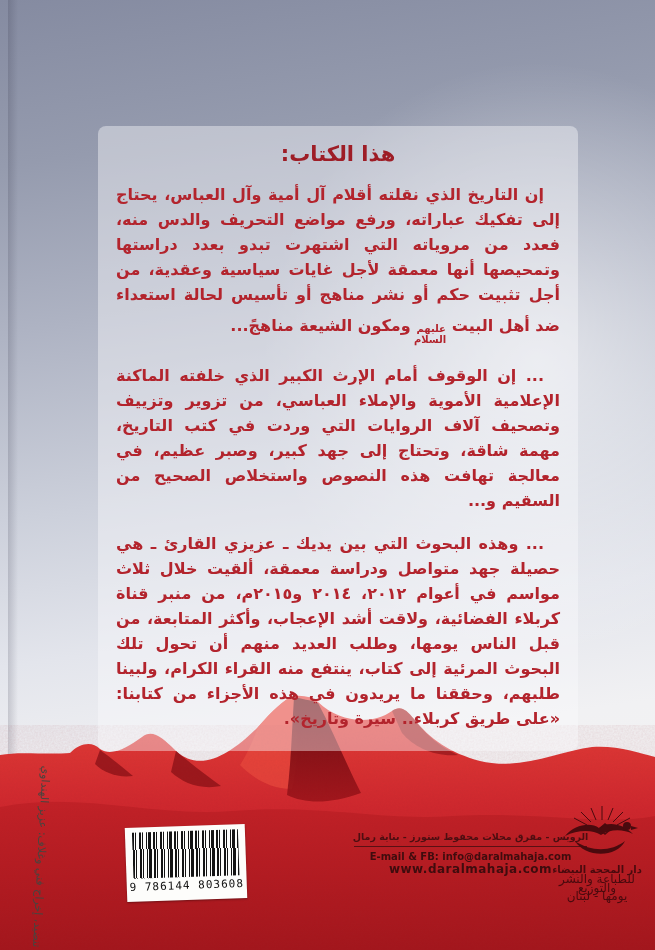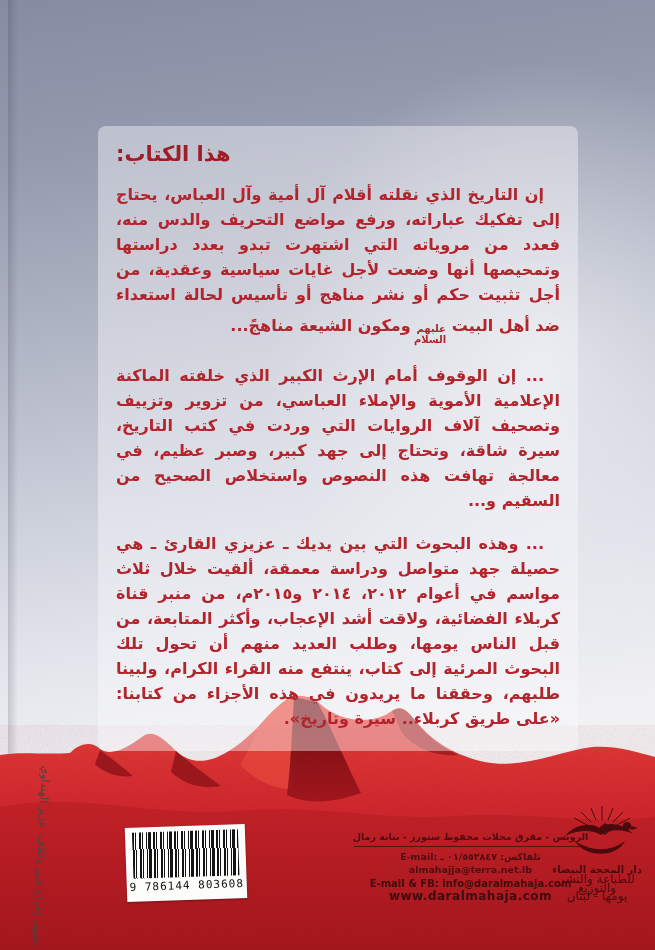--- a/index.html
+++ b/index.html
@@ -18,21 +18,21 @@
     background:linear-gradient(90deg,rgba(40,40,60,.18),rgba(40,40,60,0));
   }
   
   .panel{
     position:absolute;left:98px;top:126px;width:480px;
     background:rgba(250,250,253,.42);border-radius:8px;
     padding:16px 18px 20px 18px;box-sizing:border-box;
     direction:rtl;text-align:justify;
   }
   .panel h1{
-    margin:0 0 16px 0;font-size:21px;font-weight:bold;color:#9e1d26;text-align:left;
+    margin:0 0 16px 0;font-size:21px;font-weight:bold;color:#9e1d26;text-align:center;
   }
   .panel p{
     margin:0 0 18px 0;font-size:16px;font-weight:bold;line-height:25px;
     color:#b3242d;text-indent:16px;
   }
   .panel p:last-child{margin-bottom:0;}
   .honorific{
     display:inline-block;width:30px;font-size:10px;line-height:1.05;
     text-align:center;vertical-align:middle;color:#b3242d;text-indent:0;font-weight:bold;margin-top:17px;
   }
@@ -134,38 +134,37 @@
 
     <path fill="url(#gradFore)" d="M0,202
       C80,186 150,212 232,206 C322,199 382,216 452,211
       C542,206 602,221 655,211 L655,345 L0,345 Z"></path>
 
     <rect x="0" y="120" width="655" height="225" filter="url(#grain)" opacity="0.22"></rect>
   </svg>
 
   <div class="panel">
     <h1>هذا الكتاب:</h1>
-    <p><span>إن التاريخ الذي نقلته أقلام آل أمية وآل العباس، يحتاج إلى تفكيك عباراته، ورفع مواضع التحريف والدس منه، فعدد من مروياته التي اشتهرت تبدو بعدد دراستها وتمحيصها أنها وضعت لأجل غايات سياسية وعقدية، من أجل تثبيت حكم أو نشر مناهج أو تأسيس لحالة استعداء ضد أهل البيت</span>
+    <p><span>إن التاريخ الذي نقلته أقلام آل أمية وآل العباس، يحتاج إلى تفكيك عباراته، ورفع مواضع التحريف والدس منه، فعدد من مروياته التي اشتهرت تبدو بعدد دراستها وتمحيصها أنها معمقة لأجل غايات سياسية وعقدية، من أجل تثبيت حكم أو نشر مناهج أو تأسيس لحالة استعداء ضد أهل البيت</span>
       <span class="honorific">عليهم السلام</span>
       <span>ومكون الشيعة مناهجً...</span></p>
-    <p>... إن الوقوف أمام الإرث الكبير الذي خلفته الماكنة الإعلامية الأموية والإملاء العباسي، من تزوير وتزييف وتصحيف آلاف الروايات التي وردت في كتب التاريخ، سيرة شاقة، وتحتاج إلى جهد كبير، وصبر عظيم، في معالجة تهافت هذه النصوص واستخلاص الصحيح من السقيم و...</p>
+    <p>... إن الوقوف أمام الإرث الكبير الذي خلفته الماكنة الإعلامية الأموية والإملاء العباسي، من تزوير وتزييف وتصحيف آلاف الروايات التي وردت في كتب التاريخ، مهمة شاقة، وتحتاج إلى جهد كبير، وصبر عظيم، في معالجة تهافت هذه النصوص واستخلاص الصحيح من السقيم و...</p>
     <p>... وهذه البحوث التي بين يديك ـ عزيزي القارئ ـ هي حصيلة جهد متواصل ودراسة معمقة، ألقيت خلال ثلاث مواسم في أعوام ٢٠١٢، ٢٠١٤ و٢٠١٥م، من منبر قناة كربلاء الفضائية، ولاقت أشد الإعجاب، وأكثر المتابعة، من قبل الناس يومها، وطلب العديد منهم أن تحول تلك البحوث المرئية إلى كتاب، ينتفع منه القراء الكرام، ولبينا طلبهم، وحققنا ما يريدون في هذه الأجزاء من كتابنا: «على طريق كربلاء.. سيرة وتاريخ».</p>
   </div>
 
   <div class="side-credit">تنضيد، إخراج فني وغلاف: عزيز الهنداوي</div>
 
   <div class="barcode">
     <div class="bars"></div>
     <div class="barcode-num">9 786144 803608</div>
   </div>
 
   <div class="contact">
     <div class="c-line">الرويس - مفرق محلات محفوظ ستورز - بناية رمال</div>
     <hr class="c-rule">
-    <div class="c-line">تلفاكس: ٠١/٥٥٢٨٤٧ ـ E-mail: almahajja@terra.net.lb</div>
     <div class="c-line c-latin">E-mail &amp; FB: info@daralmahaja.com</div>
     <div class="c-line c-latin c-www">www.daralmahaja.com</div>
   </div>
 
   <div class="logo">
     <svg width="100" height="58" viewBox="0 0 100 58" aria-hidden="true">
       <g stroke="#4a0a0e" stroke-width="1" fill="none">
         <line x1="55" y1="16" x2="55" y2="2"></line>
         <line x1="49" y1="16" x2="44" y2="4"></line>
         <line x1="61" y1="16" x2="66" y2="4"></line>

